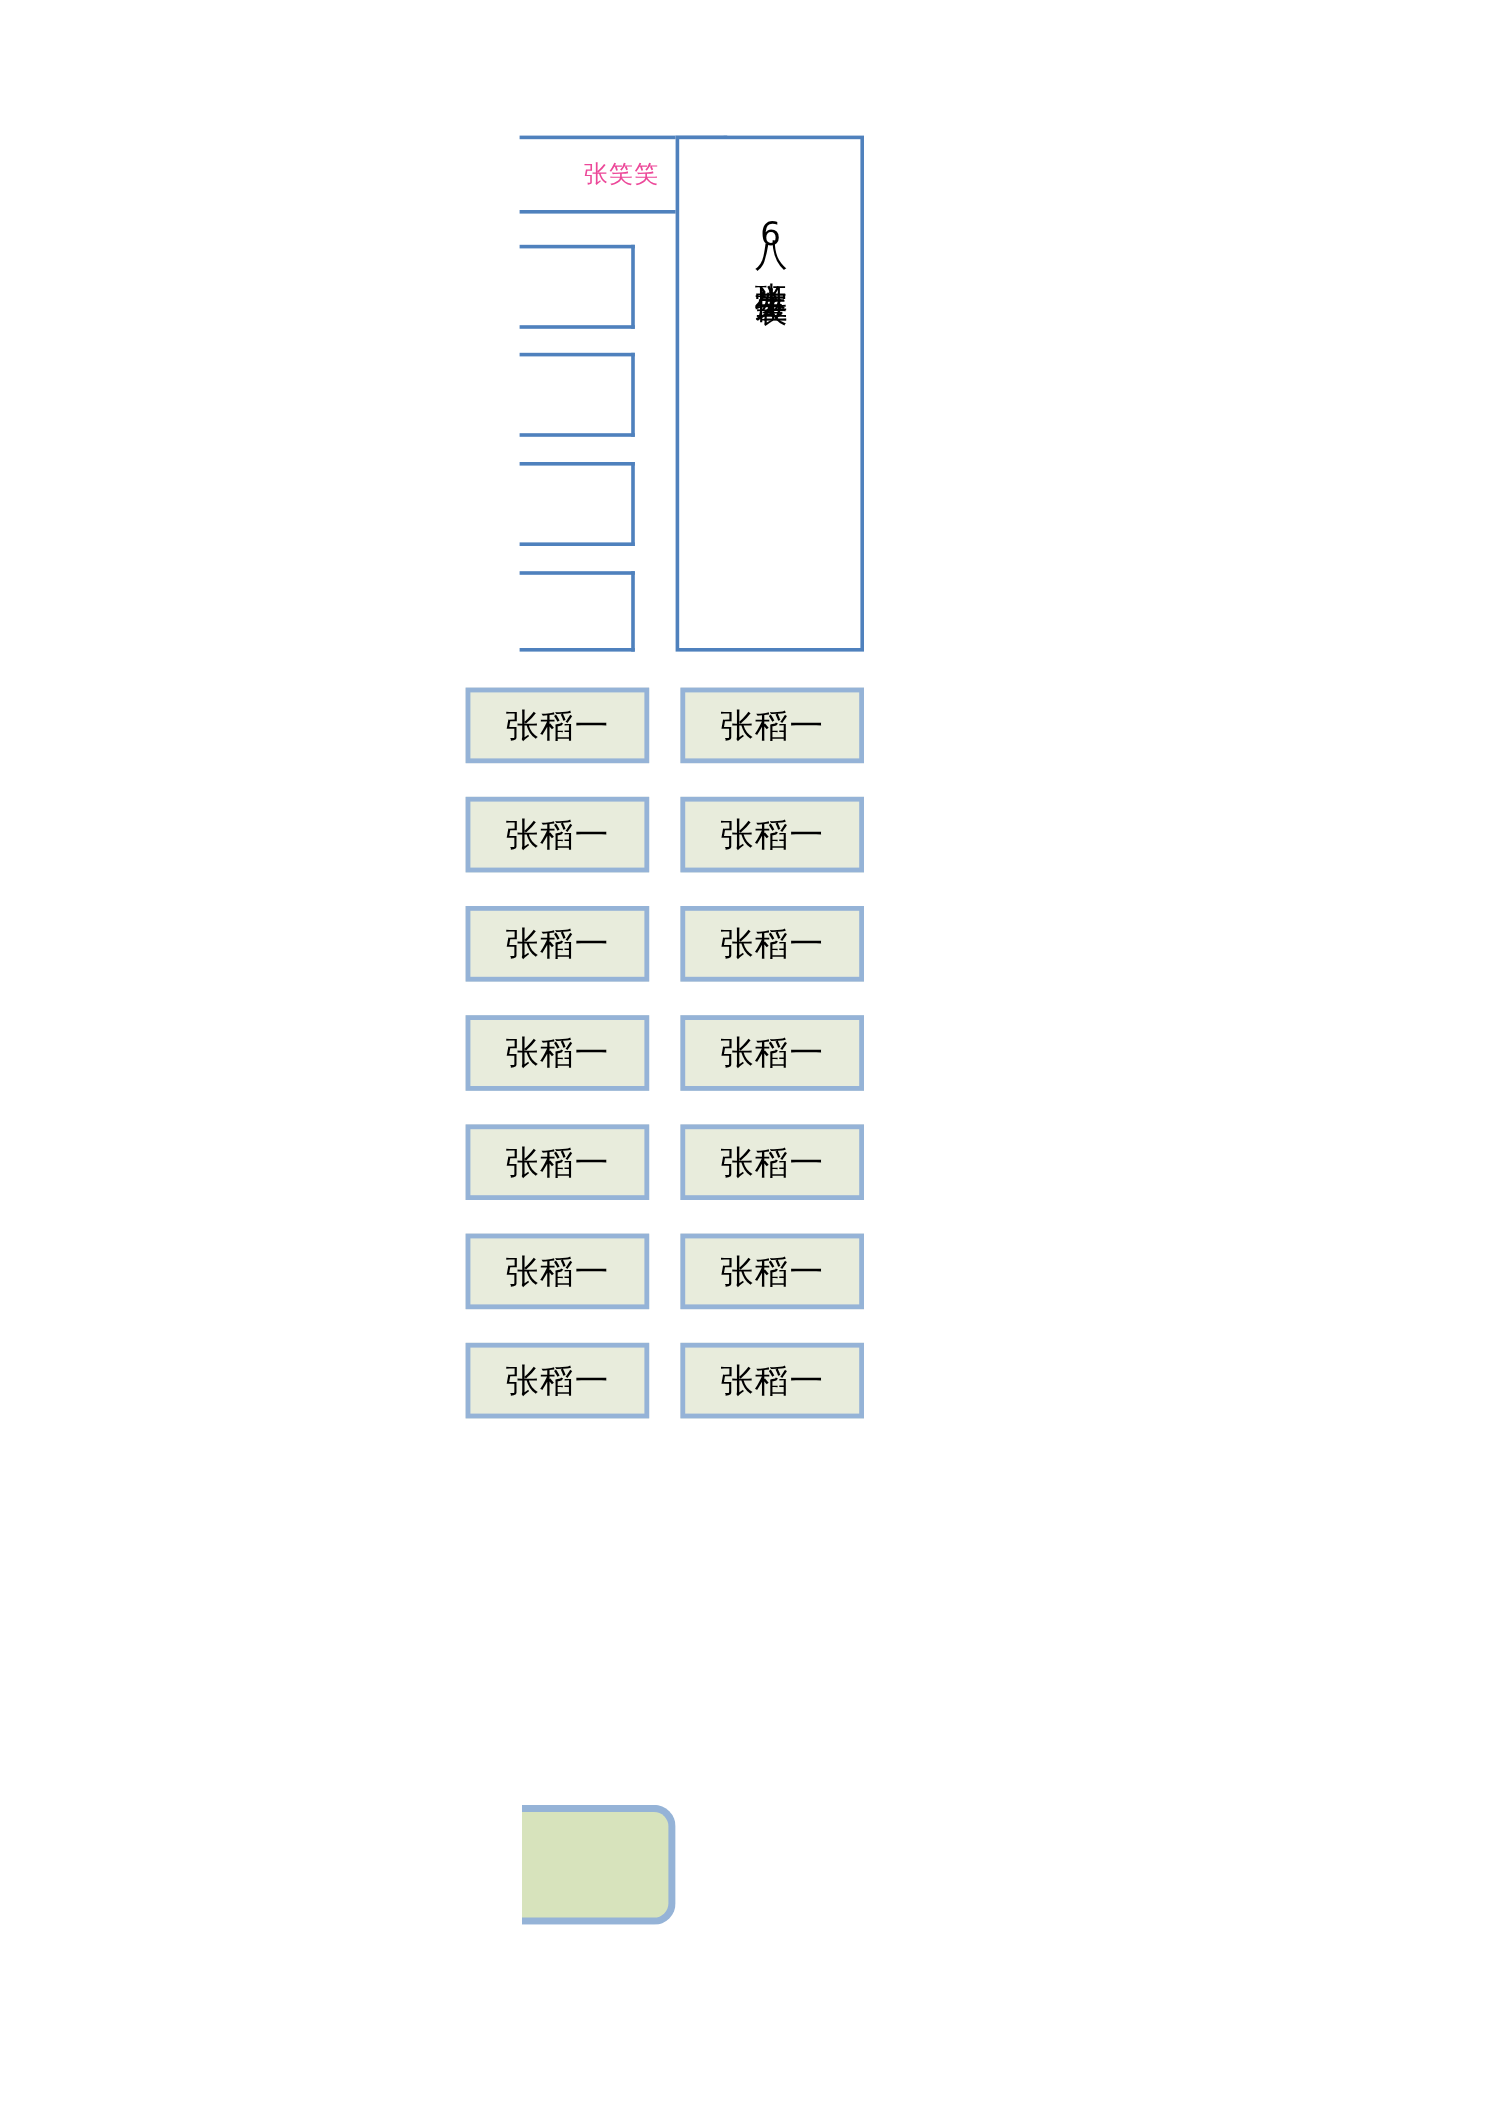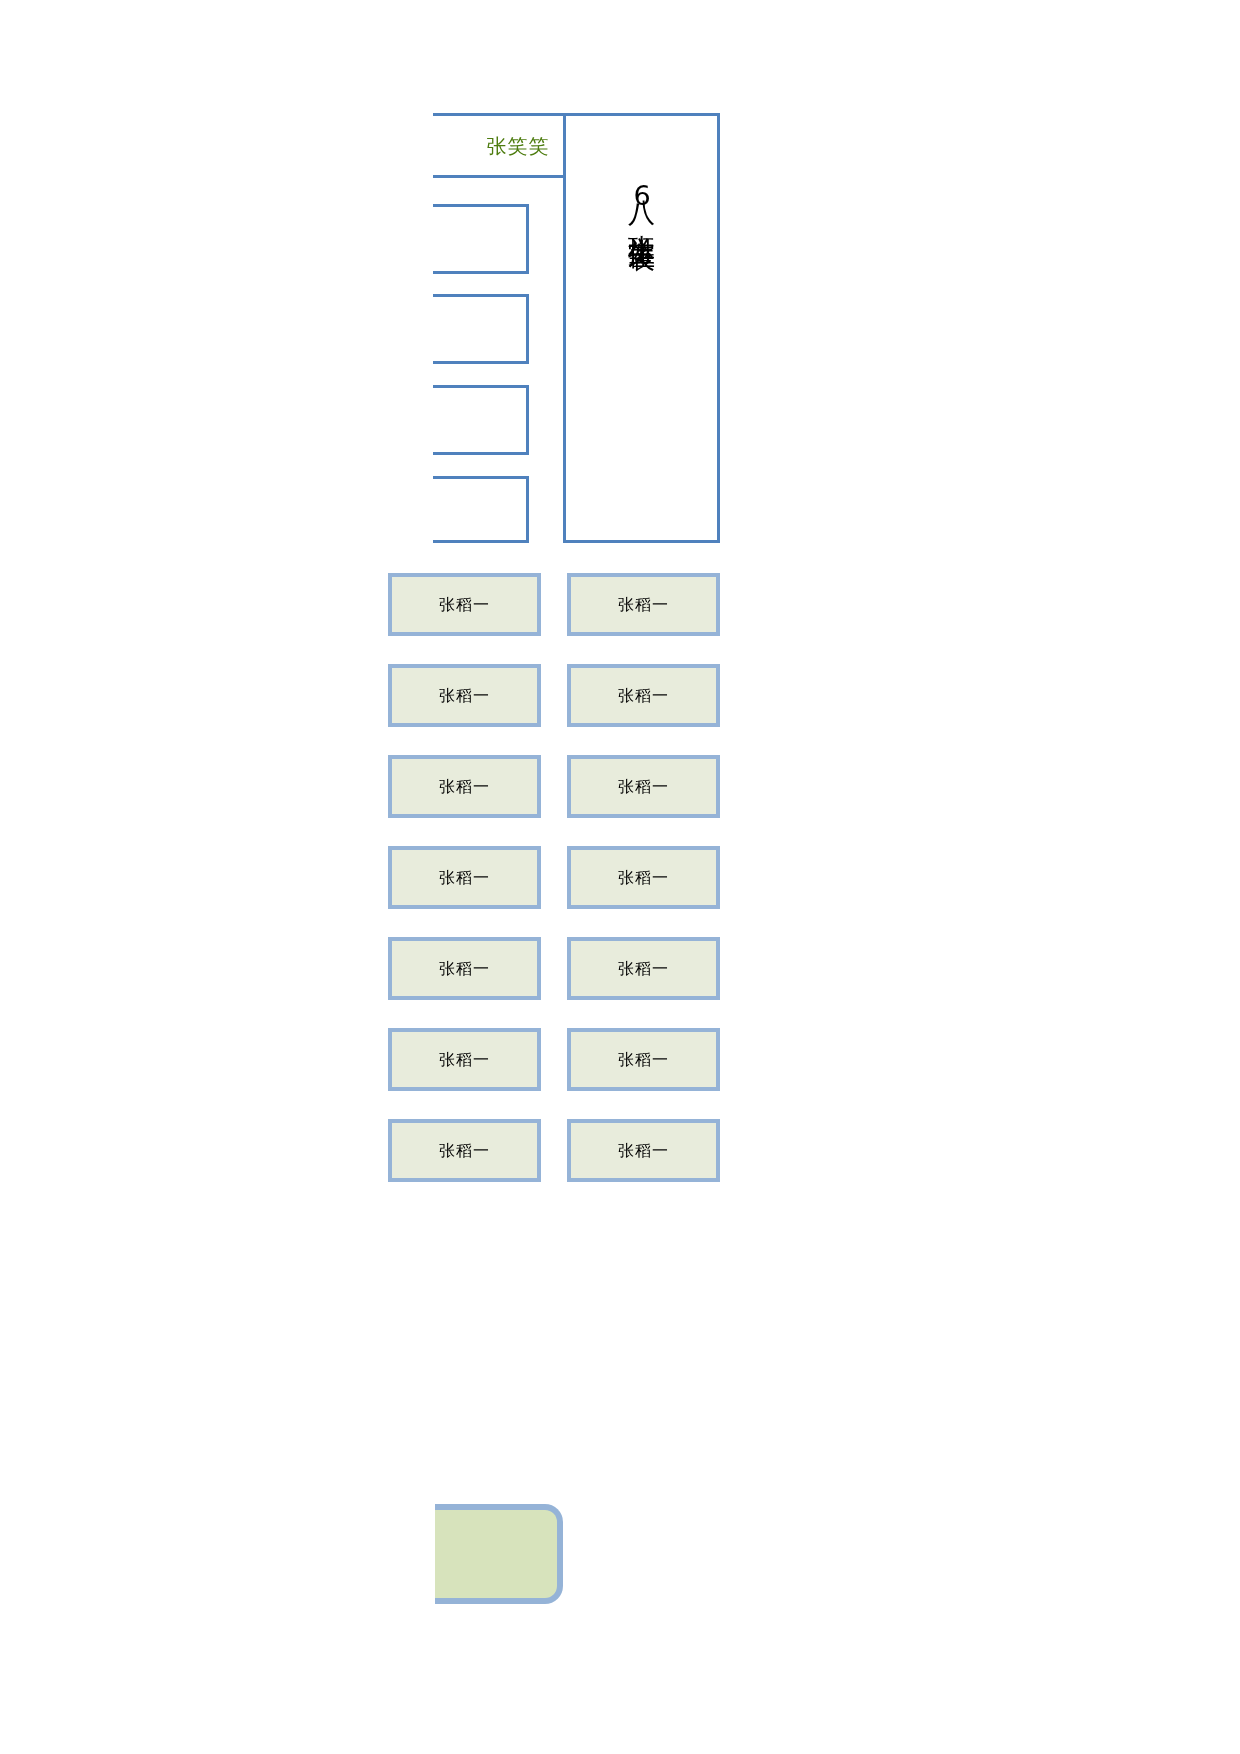--- a/index.html
+++ b/index.html
@@ -32,21 +32,21 @@
     border-top: 3px solid #4f81bd;
     border-right: 3px solid #4f81bd;
     border-bottom: 3px solid #4f81bd;
     border-left: 0 none;
     display: flex;
     align-items: center;
     justify-content: center;
   }
   .top-box .label {
     font-size: 20px;
-    color: #4d7c0f;
+    color: #ec4899;
     letter-spacing: 1px;
     line-height: 1;
     white-space: nowrap;
   }
 
   
   .title-box {
     position: absolute;
     box-sizing: border-box;
     background: #ffffff;
@@ -72,21 +72,21 @@
   .seat {
     position: absolute;
     box-sizing: border-box;
     background: #e8ecdc;
     border: 4px solid #95b3d7;
     display: flex;
     align-items: center;
     justify-content: center;
   }
   .seat .seat-label {
-    font-size: 16px;
+    font-size: 28px;
     color: #000000;
     letter-spacing: 1px;
     line-height: 1;
     white-space: nowrap;
   }
 
   
   .podium {
     position: absolute;
     box-sizing: border-box;

